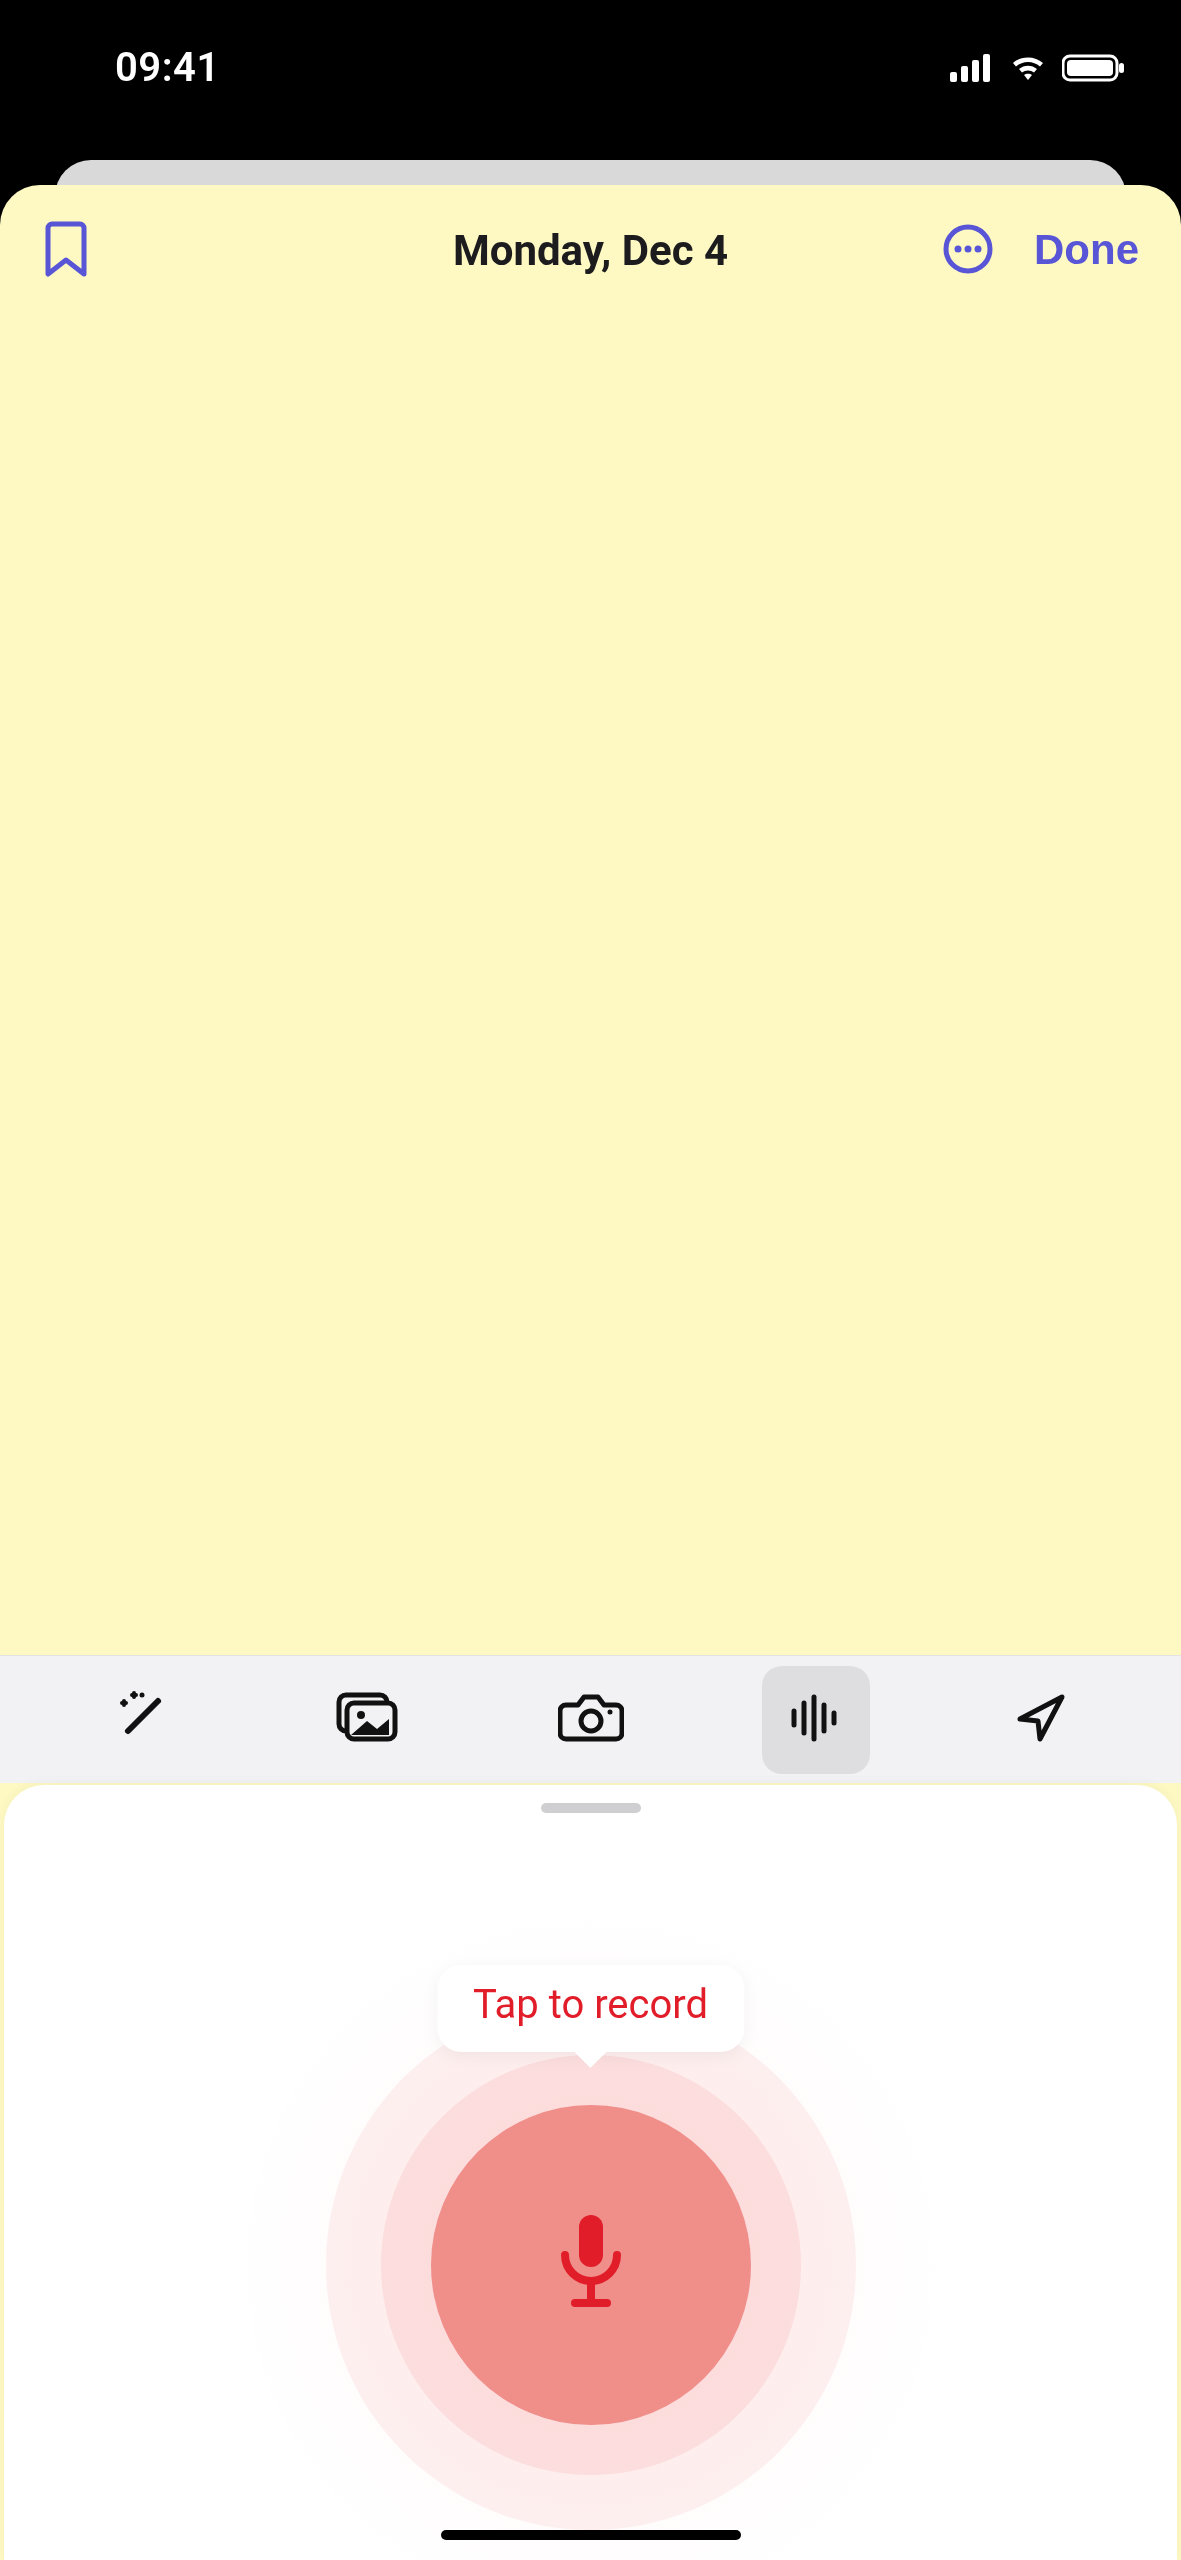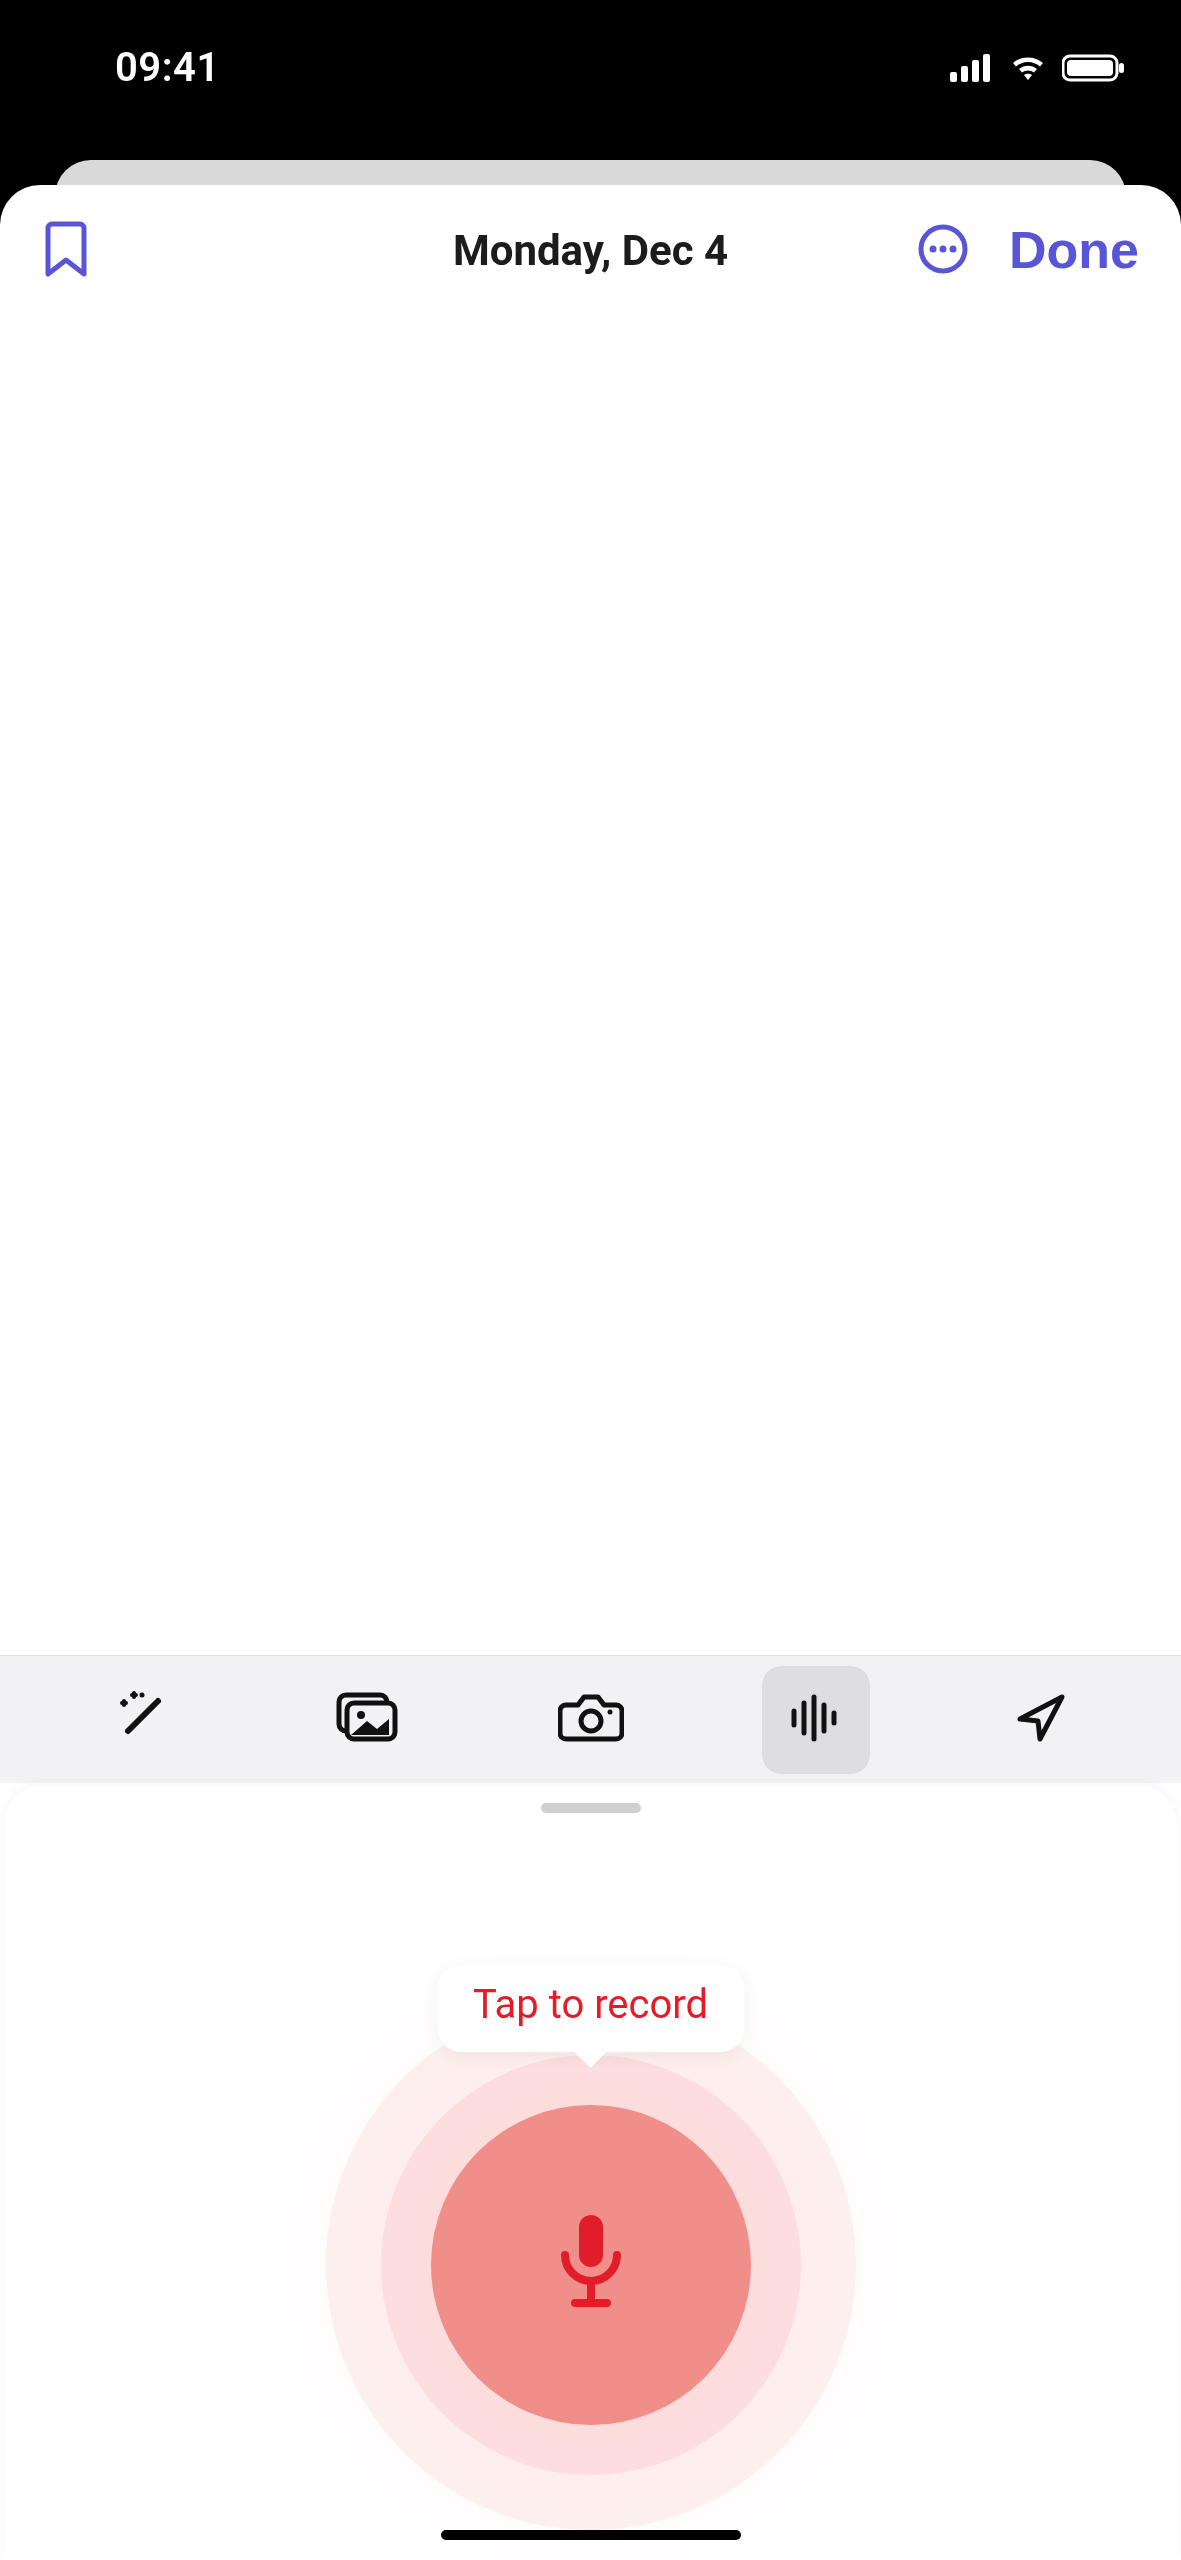--- a/index.html
+++ b/index.html
@@ -46,21 +46,21 @@
     background: #d9d9d9;
     border-top-left-radius: 36px;
     border-top-right-radius: 36px;
   }
 
   
   .sheet {
     position: absolute;
     top: 185px;
     left: 0; right: 0; bottom: 0;
-    background: #ffffff;
+    background: #fef9c3;
     border-top-left-radius: 40px;
     border-top-right-radius: 40px;
     display: flex;
     flex-direction: column;
   }
   .sheet-header {
     height: 130px;
     display: flex;
     align-items: center;
     padding: 0 42px;
@@ -79,21 +79,21 @@
     color: #1c1c1e;
     pointer-events: auto;
   }
   .header-right {
     margin-left: auto;
     display: flex;
     align-items: center;
     gap: 40px;
   }
   .done-btn {
-    font-size: 52px;
+    font-size: 42px;
     font-weight: 700;
     color: #5856d6;
     background: none;
     border: none;
     cursor: pointer;
   }
   .icon-btn {
     background: none; border: none; cursor: pointer;
     display: flex; align-items: center; justify-content: center;
   }

